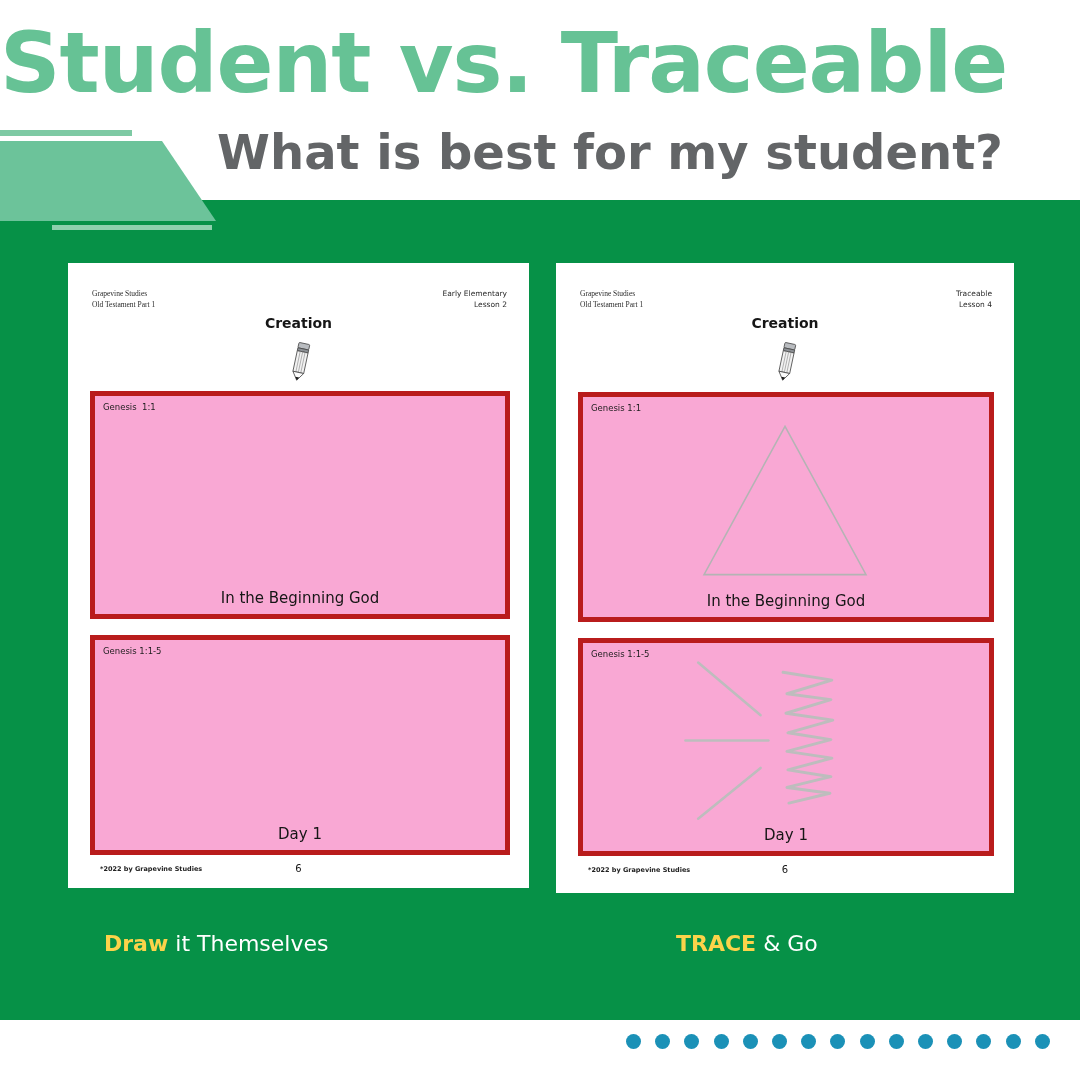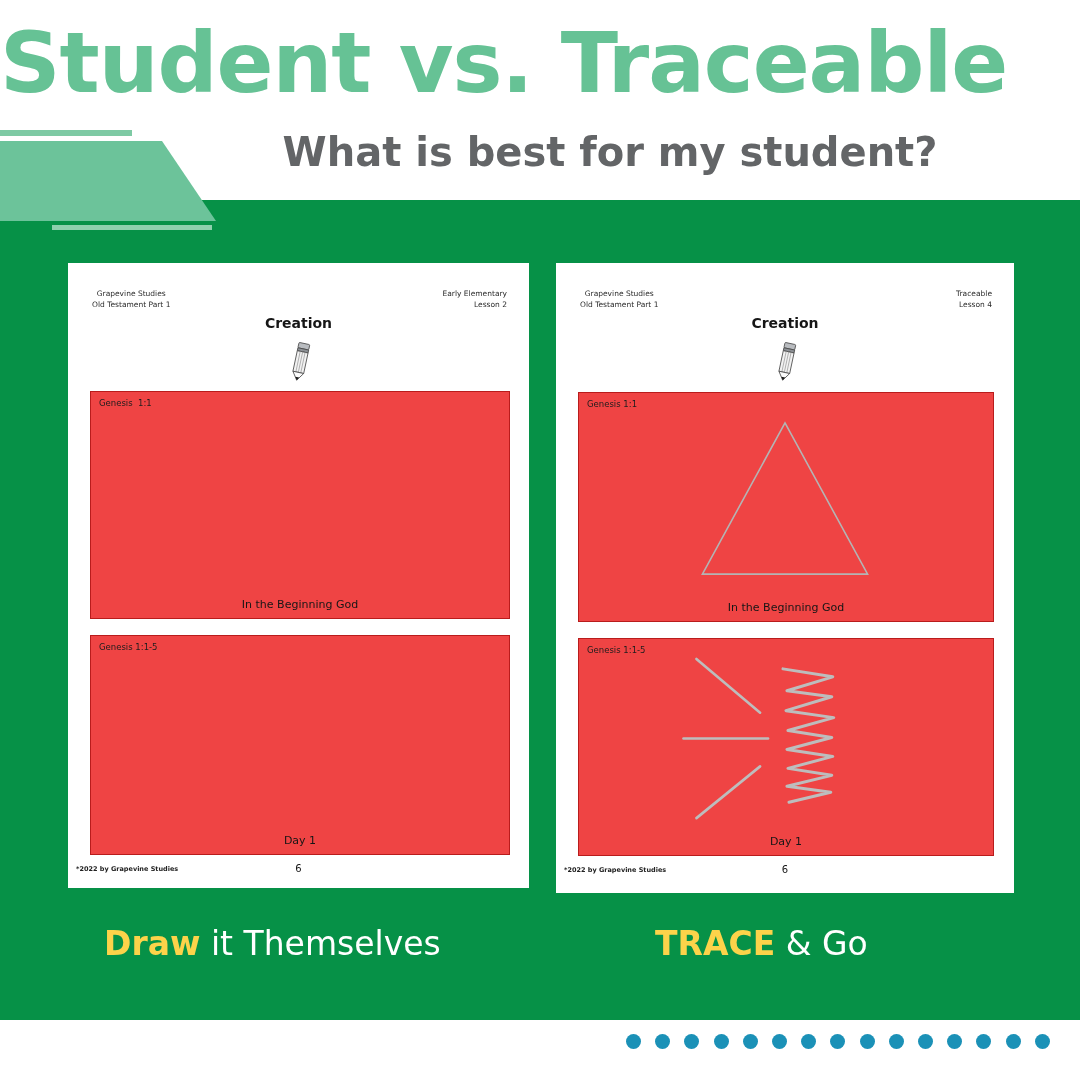--- a/index.html
+++ b/index.html
@@ -43,21 +43,21 @@
     color: #66c295;
     white-space: nowrap;
   }
   .subtitle {
     position: absolute;
     left: 160px; top: 124px;
     width: 900px;
     text-align: center;
     font-family: "DejaVu Sans", sans-serif;
     font-weight: 700;
-    font-size: 40px;
+    font-size: 48px;
     line-height: 56px;
     color: #636567;
     white-space: nowrap;
   }
 
   
   .deco-line-top {
     position: absolute;
     left: 0; top: 130px;
     width: 132px; height: 6px;
@@ -107,21 +107,21 @@
 
   .meta {
     position: absolute;
     top: 26px;
     font-family: "DejaVu Sans", sans-serif;
     font-size: 7.5px;
     line-height: 10.5px;
     color: #2b2b2b;
     white-space: pre;
   }
-  .meta-left  { left: 24px;  text-align: center; }
+  .meta-left  { left: 24px;  text-align: left; font-family: Liberation Serif, serif; }
   .meta-right { right: 22px; text-align: right; margin-left: 8px; }
 
   .sheet-title {
     position: absolute;
     left: 0; right: 0; top: 52px;
     text-align: center;
     font-family: "DejaVu Sans", sans-serif;
     font-weight: 700;
     font-size: 14px;
     color: #161616;
@@ -132,51 +132,51 @@
     position: absolute;
     top: 78px;
     left: 50%;
     margin-left: -13px;
     width: 28px; height: 42px;
   }
 
   
   .draw-box {
     position: absolute;
-    border: 1px solid #b91c1c;
+    border: 5px solid #b91c1c;
     box-sizing: border-box;
-    background: #ef4444;
+    background: #f9a8d4;
     overflow: hidden;
     text-decoration: underline;
   }
   .box-ref {
     position: absolute;
     left: 8px; top: 6px;
     font-family: "DejaVu Sans", sans-serif;
     font-size: 8.5px;
     color: #1d1d1d;
     white-space: pre;
   }
   .box-caption {
     position: absolute;
     left: 0; right: 0; bottom: 7px;
     text-align: center;
     font-family: "DejaVu Sans", sans-serif;
-    font-size: 11px;
+    font-size: 15px;
     color: #161616;
   }
   .box-art {
     position: absolute;
     left: 0; top: 0; right: 0; bottom: 0;
     pointer-events: none;
   }
 
   .footer-copy {
     position: absolute;
-    left: 8px;
+    left: 32px;
     font-family: "DejaVu Sans", sans-serif;
     font-weight: 700;
     font-size: 6.5px;
     color: #222222;
     white-space: pre;
   }
   .footer-page {
     position: absolute;
     left: 0; right: 0;
     text-align: center;
@@ -195,27 +195,27 @@
   .sheet-right .box-1 { left: 22px; top: 129px; width: 416px; height: 230px; }
   .sheet-right .box-2 { left: 22px; top: 375px; width: 416px; height: 218px; }
   .sheet-right .footer-copy { top: 603px; }
   .sheet-right .footer-page { top: 601px; }
 
   
   .caption {
     position: absolute;
     z-index: 6;
     font-family: "DejaVu Sans", sans-serif;
-    font-size: 33px;
+    font-size: 22px;
     line-height: 44px;
     color: #ffffff;
     white-space: nowrap;
   }
   .caption-left  { left: 104px; top: 922px; }
-  .caption-right { left: 655px; top: 922px; }
+  .caption-right { left: 676px; top: 922px; }
   .caption .em {
     font-weight: 700;
     color: #fcd34a;
   }
 
   
   .dot-row {
     position: absolute;
     left: 626px; top: 1032px;
     width: 424px; height: 18px;

